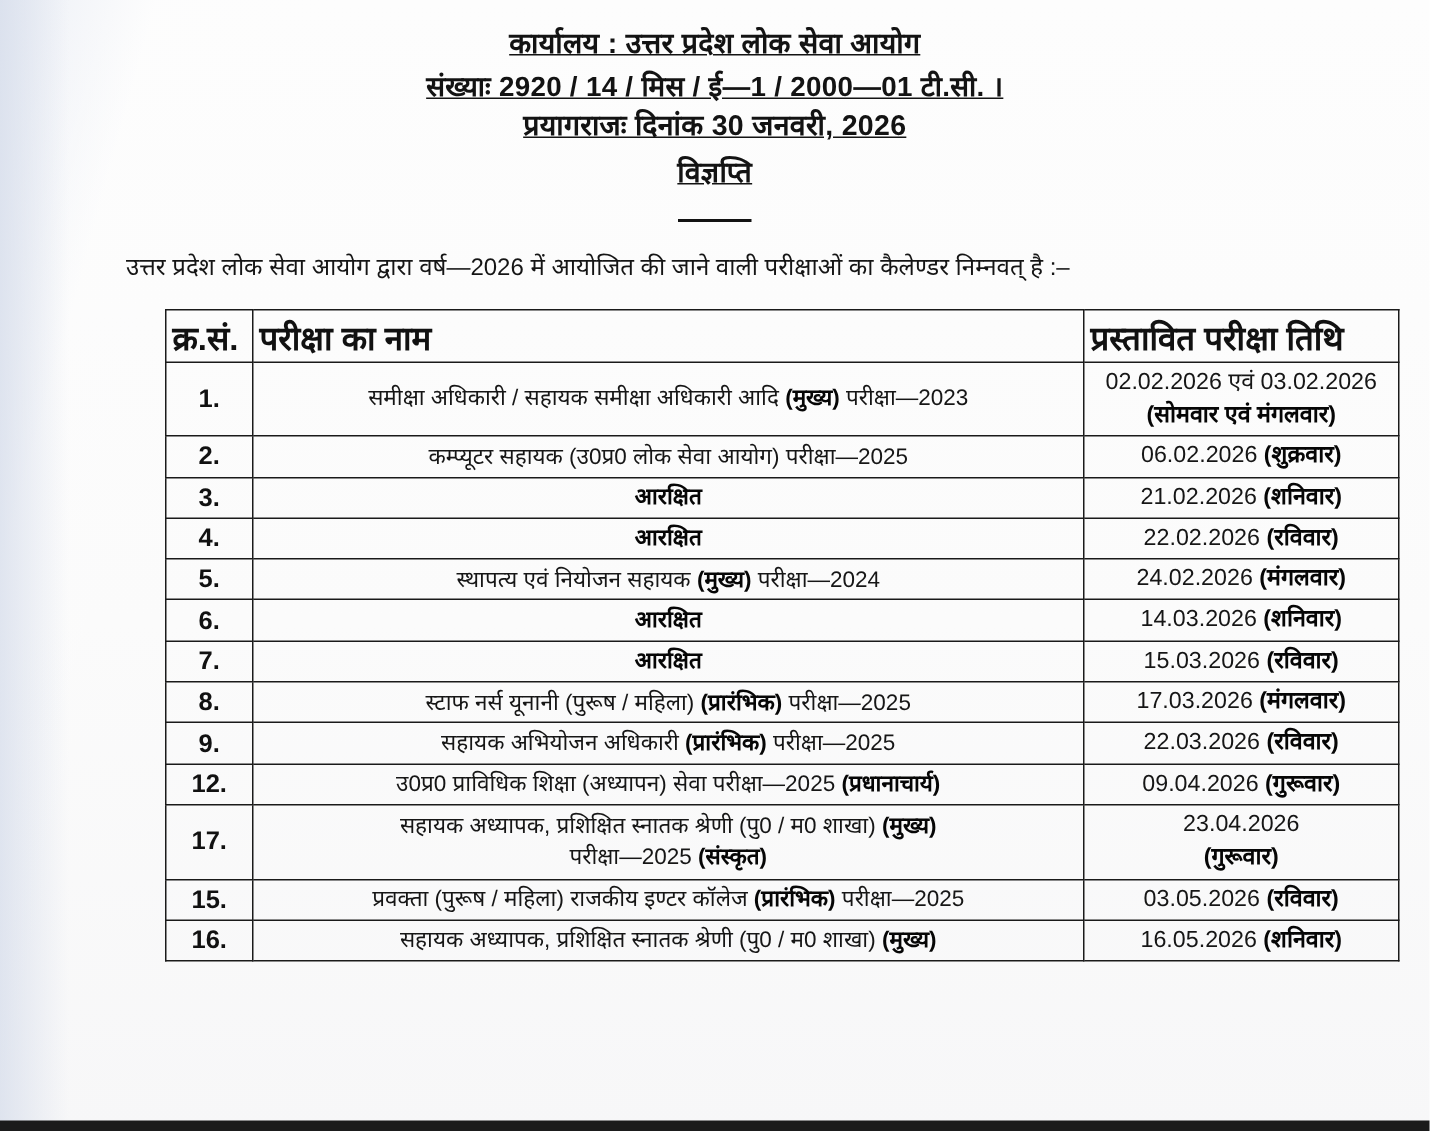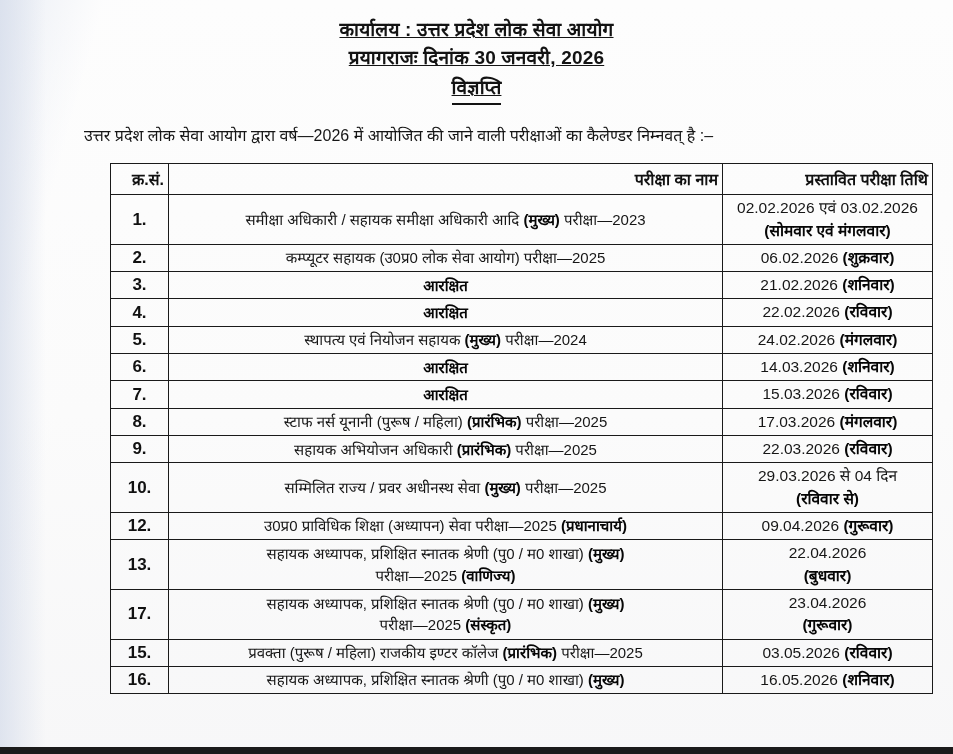--- a/index.html
+++ b/index.html
@@ -57,21 +57,21 @@
     color: #131313;
     text-decoration: underline;
   }
   .head .ln.ref {
     font-size: 18.5px;
   }
   .head .ln.notice {
     display: inline-block;
     margin-top: 2px;
     border-bottom: 2px solid #131313;
-    padding-bottom: 1px;
+    padding-bottom: 16px;
     font-size: 19px;
   }
 
   
   .intro {
     margin: 18px 24px 0 22px;
     font-size: 16px;
     line-height: 1.62;
     color: #151515;
     text-align: justify;
@@ -91,23 +91,23 @@
   table.cal th, table.cal td {
     border: 1.6px solid #1a1a1a;
     padding: 2px 4px;
     vertical-align: middle;
   }
   col.c-sno   { width: 58px; }
   col.c-name  { width: 554px; }
   col.c-date  { width: 210px; }
 
   thead th {
-    font-size: 16px;
+    font-size: 22px;
     font-weight: bold;
-    text-align: right;
+    text-align: left;
     height: 26px;
     color: #111;
     margin-left: 33px;
   }
   td.sno {
     text-align: center;
     font-weight: bold;
     font-size: 17px;
   }
   td.name {
@@ -131,20 +131,21 @@
 </head>
 <body>
 
 <div class="page">
   <div class="scan-edge-left"></div>
 
   <div class="content">
 
     <div class="head">
       <div class="ln">कार्यालय : उत्तर प्रदेश लोक सेवा आयोग</div>
+      <div class="ln ref">संख्याः 2920 / 14 / मिस / ई—1 / 2000—01 टी.सी. ।</div>
       <div class="ln">प्रयागराजः दिनांक 30 जनवरी, 2026</div>
       <div><span class="ln notice">विज्ञप्ति</span></div>
     </div>
 
     <div class="intro"><span class="indent"></span><span>उत्तर प्रदेश लोक सेवा आयोग द्वारा वर्ष—2026 में आयोजित की जाने वाली परीक्षाओं का कैलेण्डर निम्नवत् है :–</span></div>
 
     <div class="tbl-wrap">
       <table class="cal">
         <colgroup>
           <col class="c-sno">
@@ -197,34 +198,24 @@
             <tr class="h1">
               <td class="sno">8.</td>
               <td class="name"><span>स्टाफ नर्स यूनानी (पुरूष / महिला) </span><b>(प्रारंभिक)</b><span> परीक्षा—2025</span></td>
               <td class="date"><span>17.03.2026 </span><b>(मंगलवार)</b></td>
             </tr>
             <tr class="h1">
               <td class="sno">9.</td>
               <td class="name"><span>सहायक अभियोजन अधिकारी </span><b>(प्रारंभिक)</b><span> परीक्षा—2025</span></td>
               <td class="date"><span>22.03.2026 </span><b>(रविवार)</b></td>
             </tr>
-            <tr class="h2">
-              <td class="sno">10.</td>
-              <td class="name"><span>सम्मिलित राज्य / प्रवर अधीनस्थ सेवा </span><b>(मुख्य)</b><span> परीक्षा—2025</span></td>
-              <td class="date"><span>29.03.2026 से 04 दिन</span><br><b>(रविवार से)</b></td>
-            </tr>
             <tr class="h1">
               <td class="sno">12.</td>
               <td class="name"><span>उ0प्र0 प्राविधिक शिक्षा (अध्यापन) सेवा परीक्षा—2025 </span><b>(प्रधानाचार्य)</b></td>
               <td class="date"><span>09.04.2026 </span><b>(गुरूवार)</b></td>
-            </tr>
-            <tr class="h2">
-              <td class="sno">13.</td>
-              <td class="name"><span>सहायक अध्यापक, प्रशिक्षित स्नातक श्रेणी (पु0 / म0 शाखा) </span><b>(मुख्य)</b><br><span>परीक्षा—2025 </span><b>(वाणिज्य)</b></td>
-              <td class="date"><span>22.04.2026 </span><br><b>(बुधवार)</b></td>
             </tr>
             <tr class="h2">
               <td class="sno">17.</td>
               <td class="name"><span>सहायक अध्यापक, प्रशिक्षित स्नातक श्रेणी (पु0 / म0 शाखा) </span><b>(मुख्य)</b><br><span>परीक्षा—2025 </span><b>(संस्कृत)</b></td>
               <td class="date"><span>23.04.2026 </span><br><b>(गुरूवार)</b></td>
             </tr>
             <tr class="h1">
               <td class="sno">15.</td>
               <td class="name"><span>प्रवक्ता (पुरूष / महिला) राजकीय इण्टर कॉलेज </span><b>(प्रारंभिक)</b><span> परीक्षा—2025</span></td>
               <td class="date"><span>03.05.2026 </span><b>(रविवार)</b></td>

